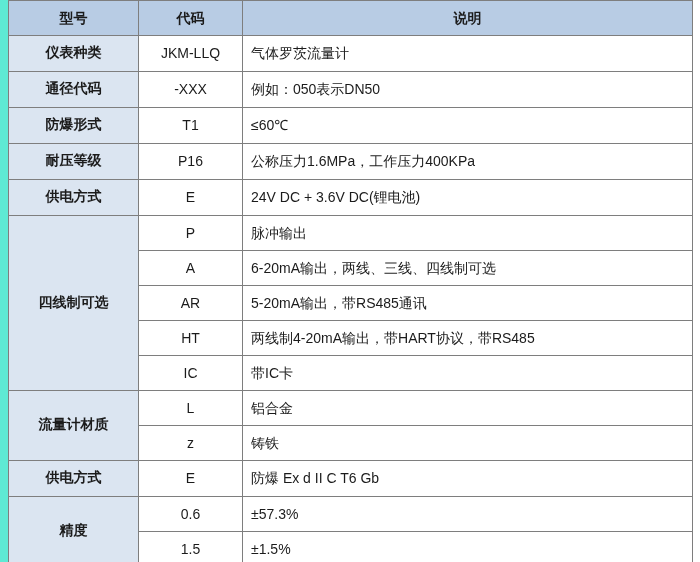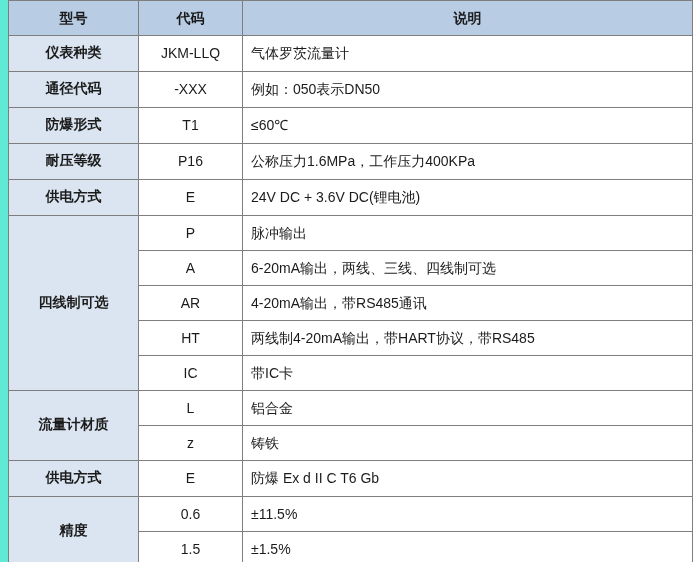--- a/index.html
+++ b/index.html
@@ -117,21 +117,21 @@
         <td class="lab" rowspan="5">四线制可选</td>
         <td class="code">P</td>
         <td class="desc">脉冲输出</td>
       </tr>
       <tr class="row-sub">
         <td class="code">A</td>
         <td class="desc">6-20mA输出，两线、三线、四线制可选</td>
       </tr>
       <tr class="row-sub">
         <td class="code">AR</td>
-        <td class="desc">4-20mA输出，带RS485通讯</td>
+        <td class="desc">5-20mA输出，带RS485通讯</td>
       </tr>
       <tr class="row-sub">
         <td class="code">HT</td>
         <td class="desc">两线制4-20mA输出，带HART协议，带RS485</td>
       </tr>
       <tr class="row-sub">
         <td class="code">IC</td>
         <td class="desc">带IC卡</td>
       </tr>
 
@@ -147,21 +147,21 @@
 
       <tr class="row-main">
         <td class="lab">供电方式</td>
         <td class="code">E</td>
         <td class="desc">防爆 Ex d II C T6 Gb</td>
       </tr>
 
       <tr class="row-sub">
         <td class="lab" rowspan="2">精度</td>
         <td class="code">0.6</td>
-        <td class="desc">±11.5%</td>
+        <td class="desc">±57.3%</td>
       </tr>
       <tr class="row-sub">
         <td class="code">1.5</td>
         <td class="desc">±1.5%</td>
       </tr>
     </tbody>
   </table>
 </div>
 
 </body></html>

